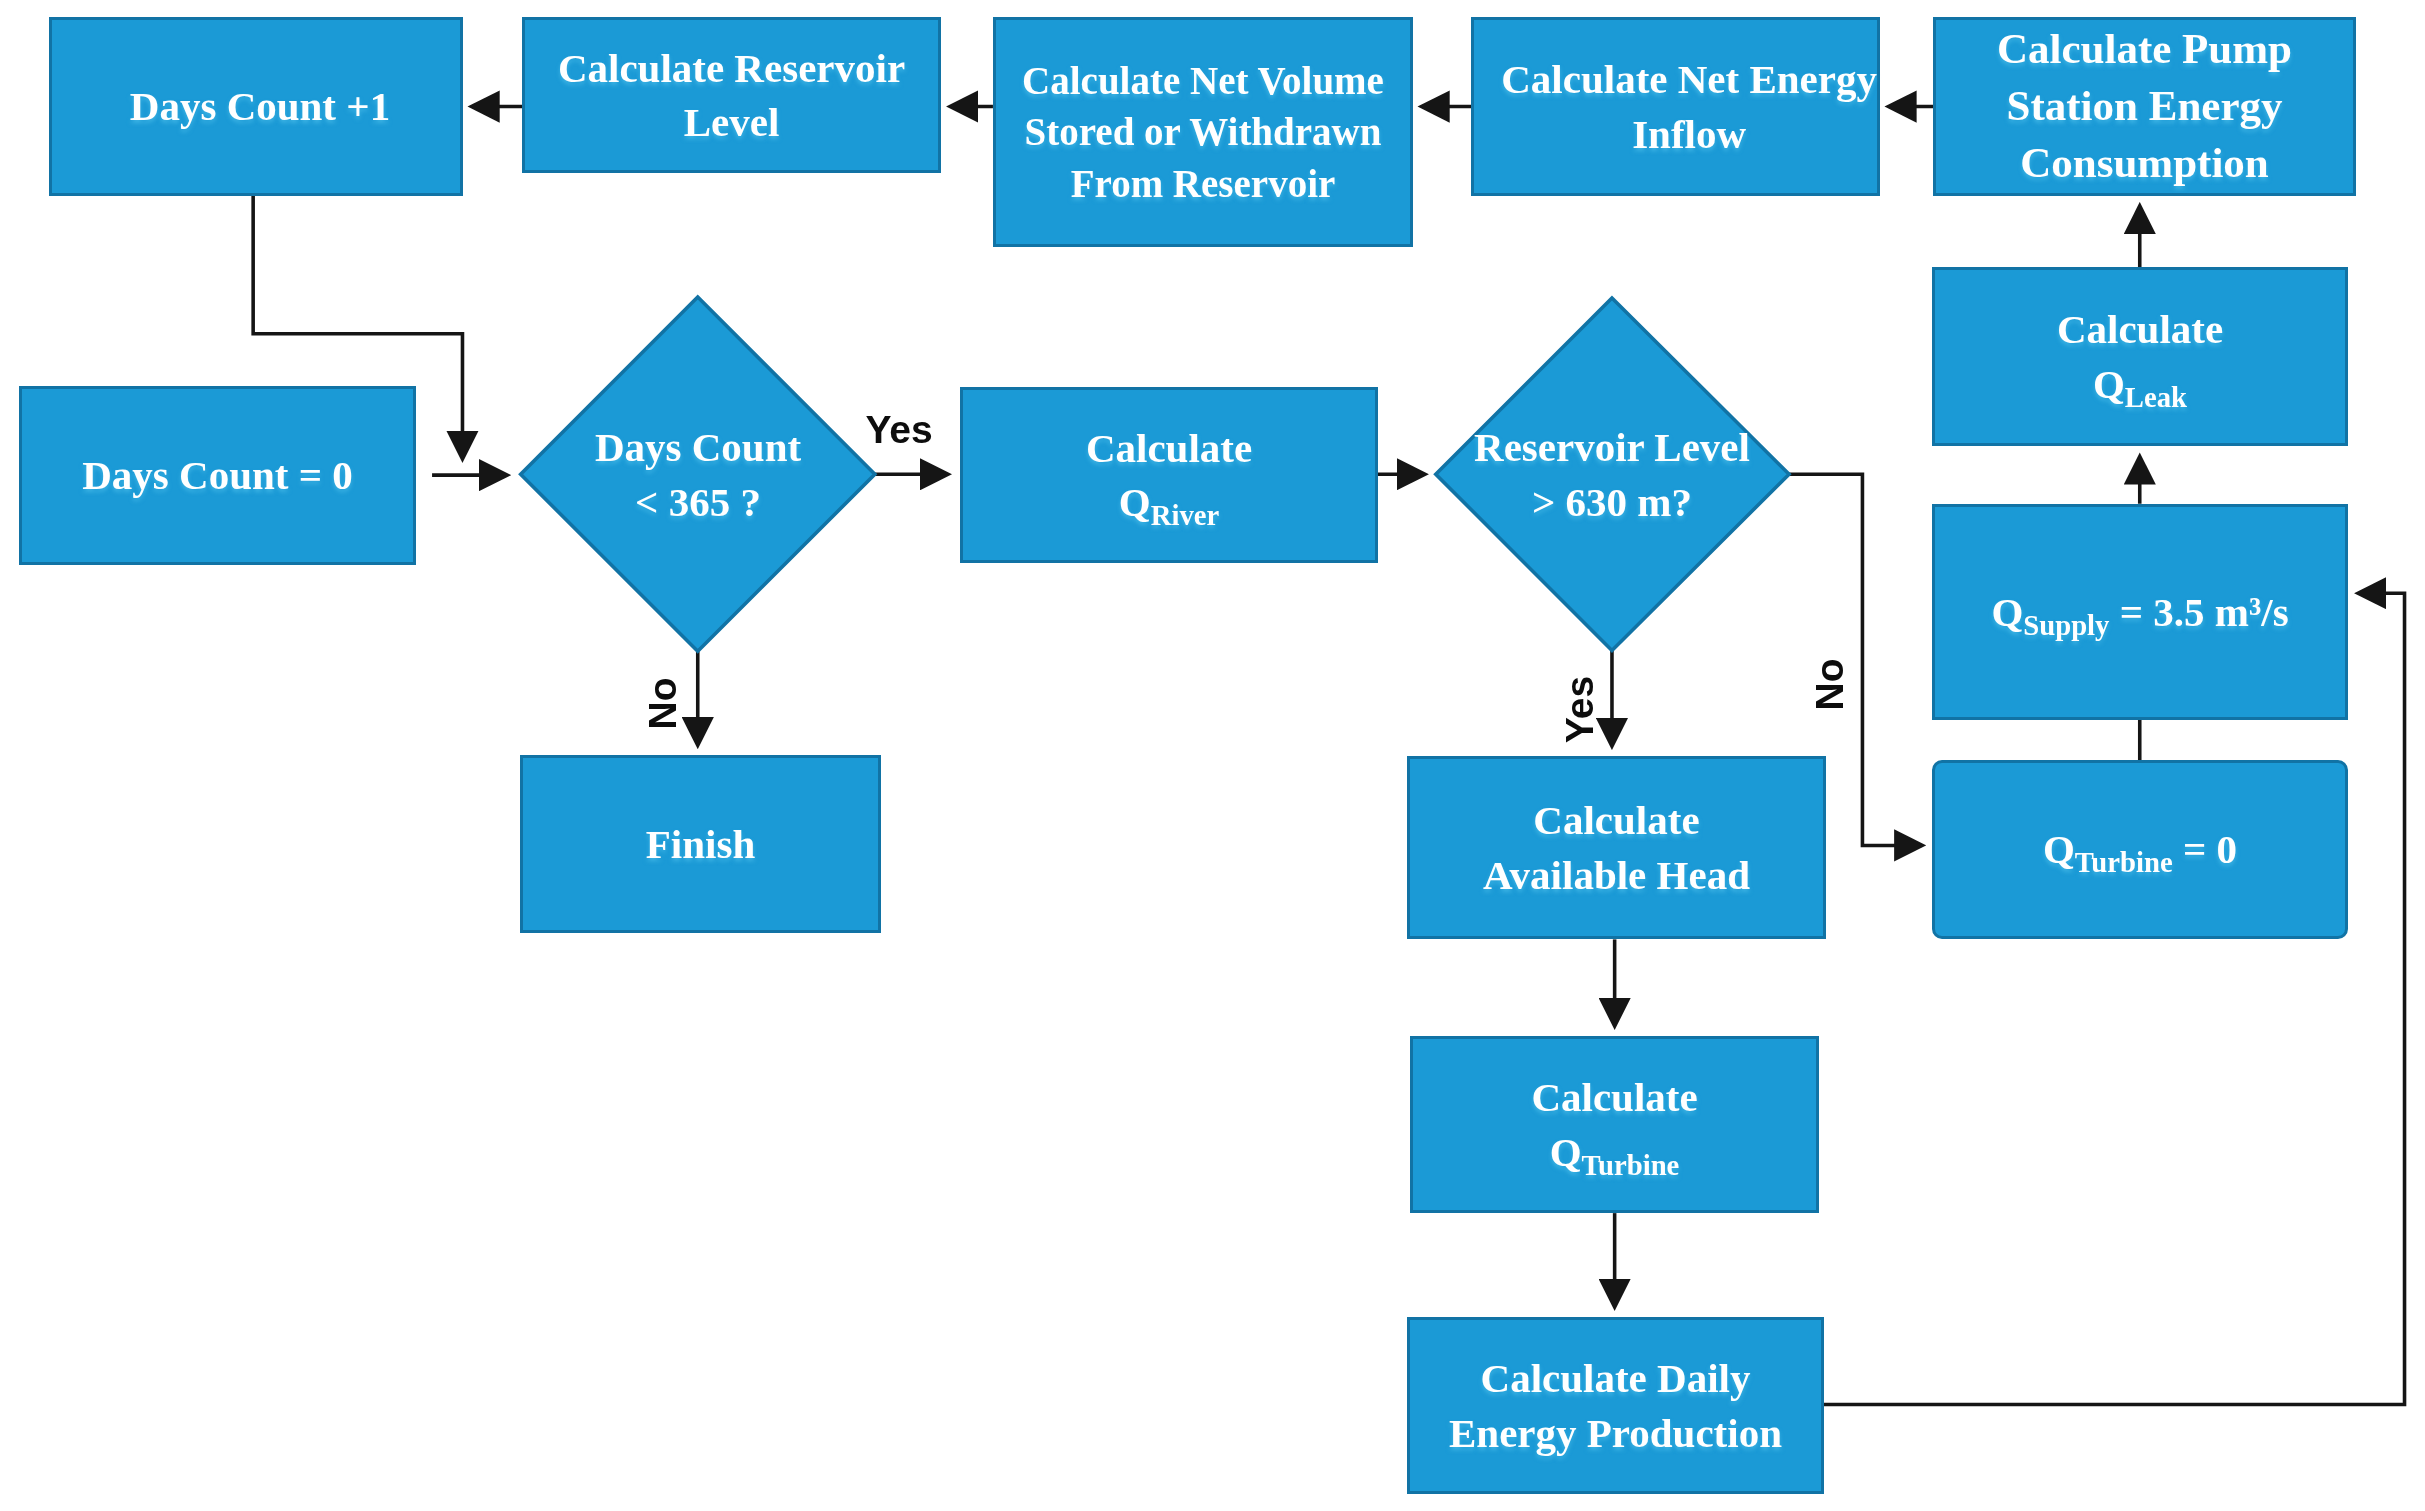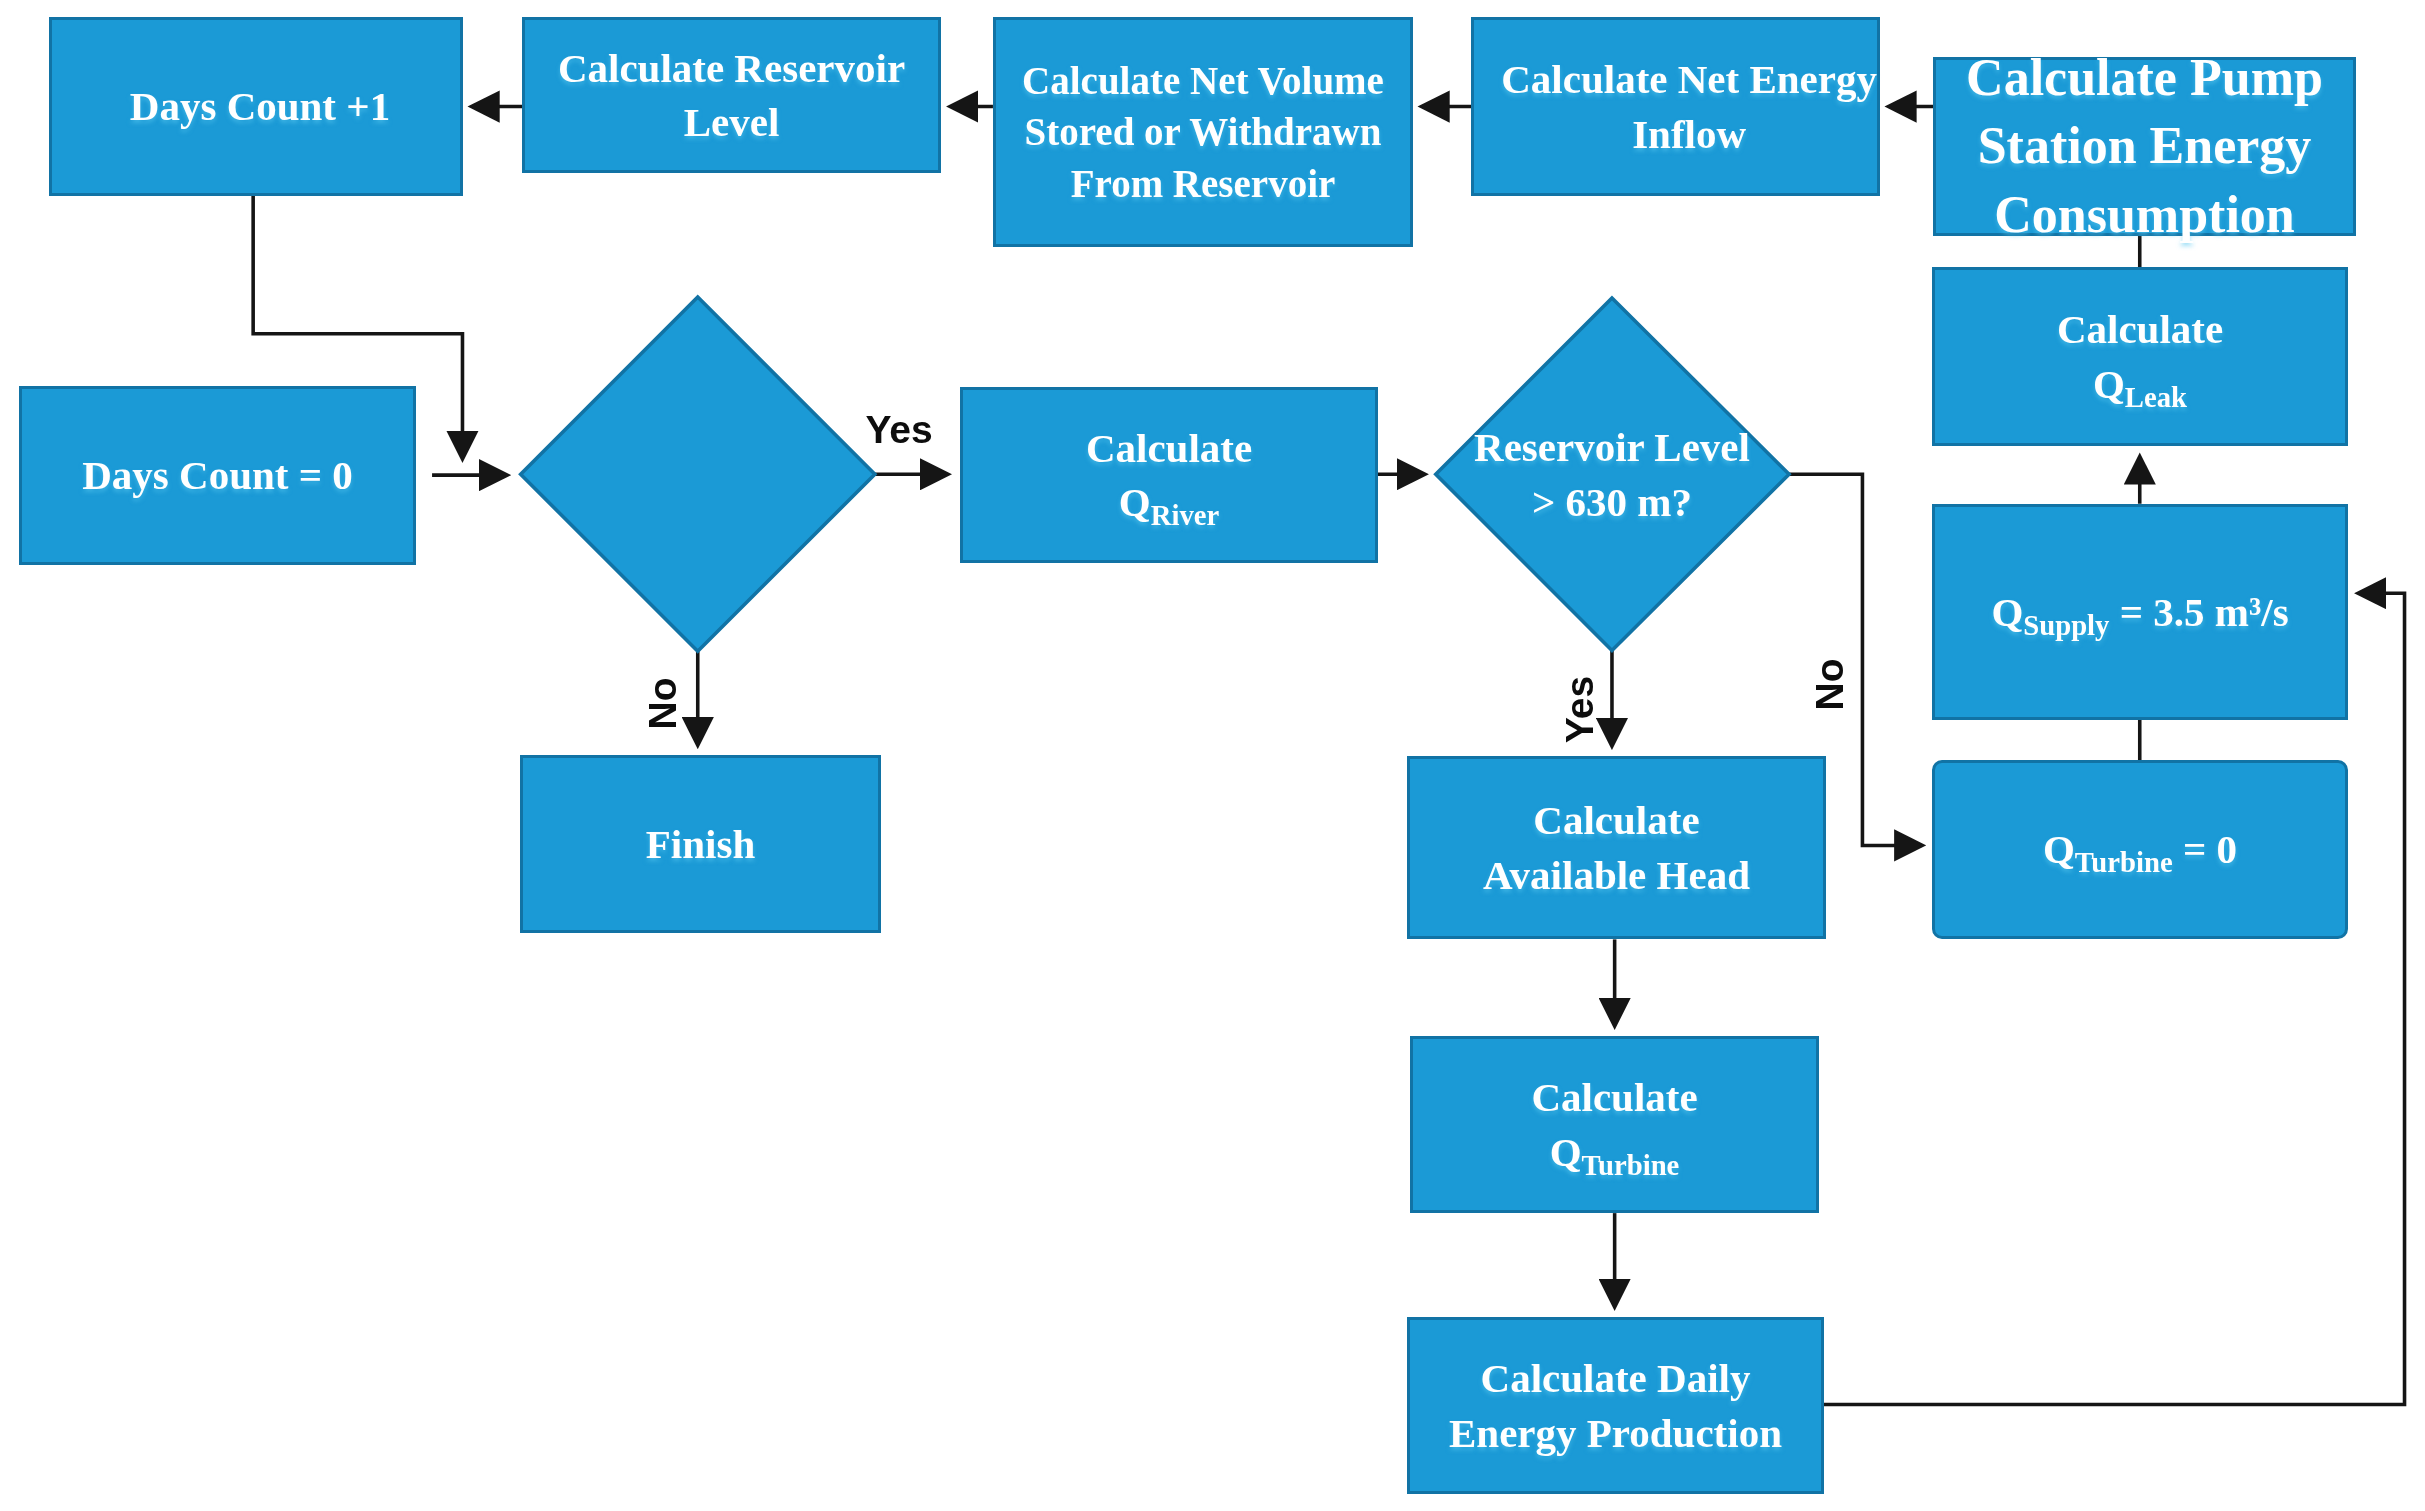--- a/index.html
+++ b/index.html
@@ -107,21 +107,21 @@
     <div class="lbl">Calculate Net Volume
 Stored or Withdrawn
 From Reservoir</div>
   </div>
 
   <div class="node" style="left:1471px; top:17px; width:409px; height:179px;justify-content:flex-end;">
     <div class="lbl">Calculate Net Energy
 Inflow</div>
   </div>
 
-  <div class="node" style="left:1933px; top:17px; width:423px; height:179px; font-size:52px;margin-top:40px;">
+  <div class="node" style="left:1933px; top:17px; width:423px; height:179px; font-size:43px;">
     <div class="lbl">Calculate Pump
 Station Energy
 Consumption</div>
   </div>
 
   <div class="node" style="left:19px; top:386px; width:397px; height:179px;">
     <div class="lbl">Days Count = 0</div>
   </div>
 
   <div class="node" style="left:960px; top:387px; width:418px; height:176px;">
@@ -151,20 +151,24 @@
 
   <div class="node" style="left:1410px; top:1036px; width:409px; height:177px;">
     <div class="lbl"><span>Calculate</span><br><span>Q</span><sub>Turbine</sub></div>
   </div>
 
   <div class="node" style="left:1407px; top:1317px; width:417px; height:177px;">
     <div class="lbl">Calculate Daily
 Energy Production</div>
   </div>
 
+  <div class="node dtext" style="left:528px; top:385px; width:340px; height:179px;">
+    <div class="lbl">Days Count
+&lt; 365 ?</div>
+  </div>
 
   <div class="node dtext" style="left:1442px; top:385px; width:340px; height:179px;align-items:center;">
     <div class="lbl">Reservoir Level
 &gt; 630 m?</div>
   </div>
 
   <div class="edge-label" style="left:841px; top:410px; width:116px;">Yes</div>
 
   <div class="edge-label rot" style="left:618px; top:684px; width:89px;">No</div>
 

